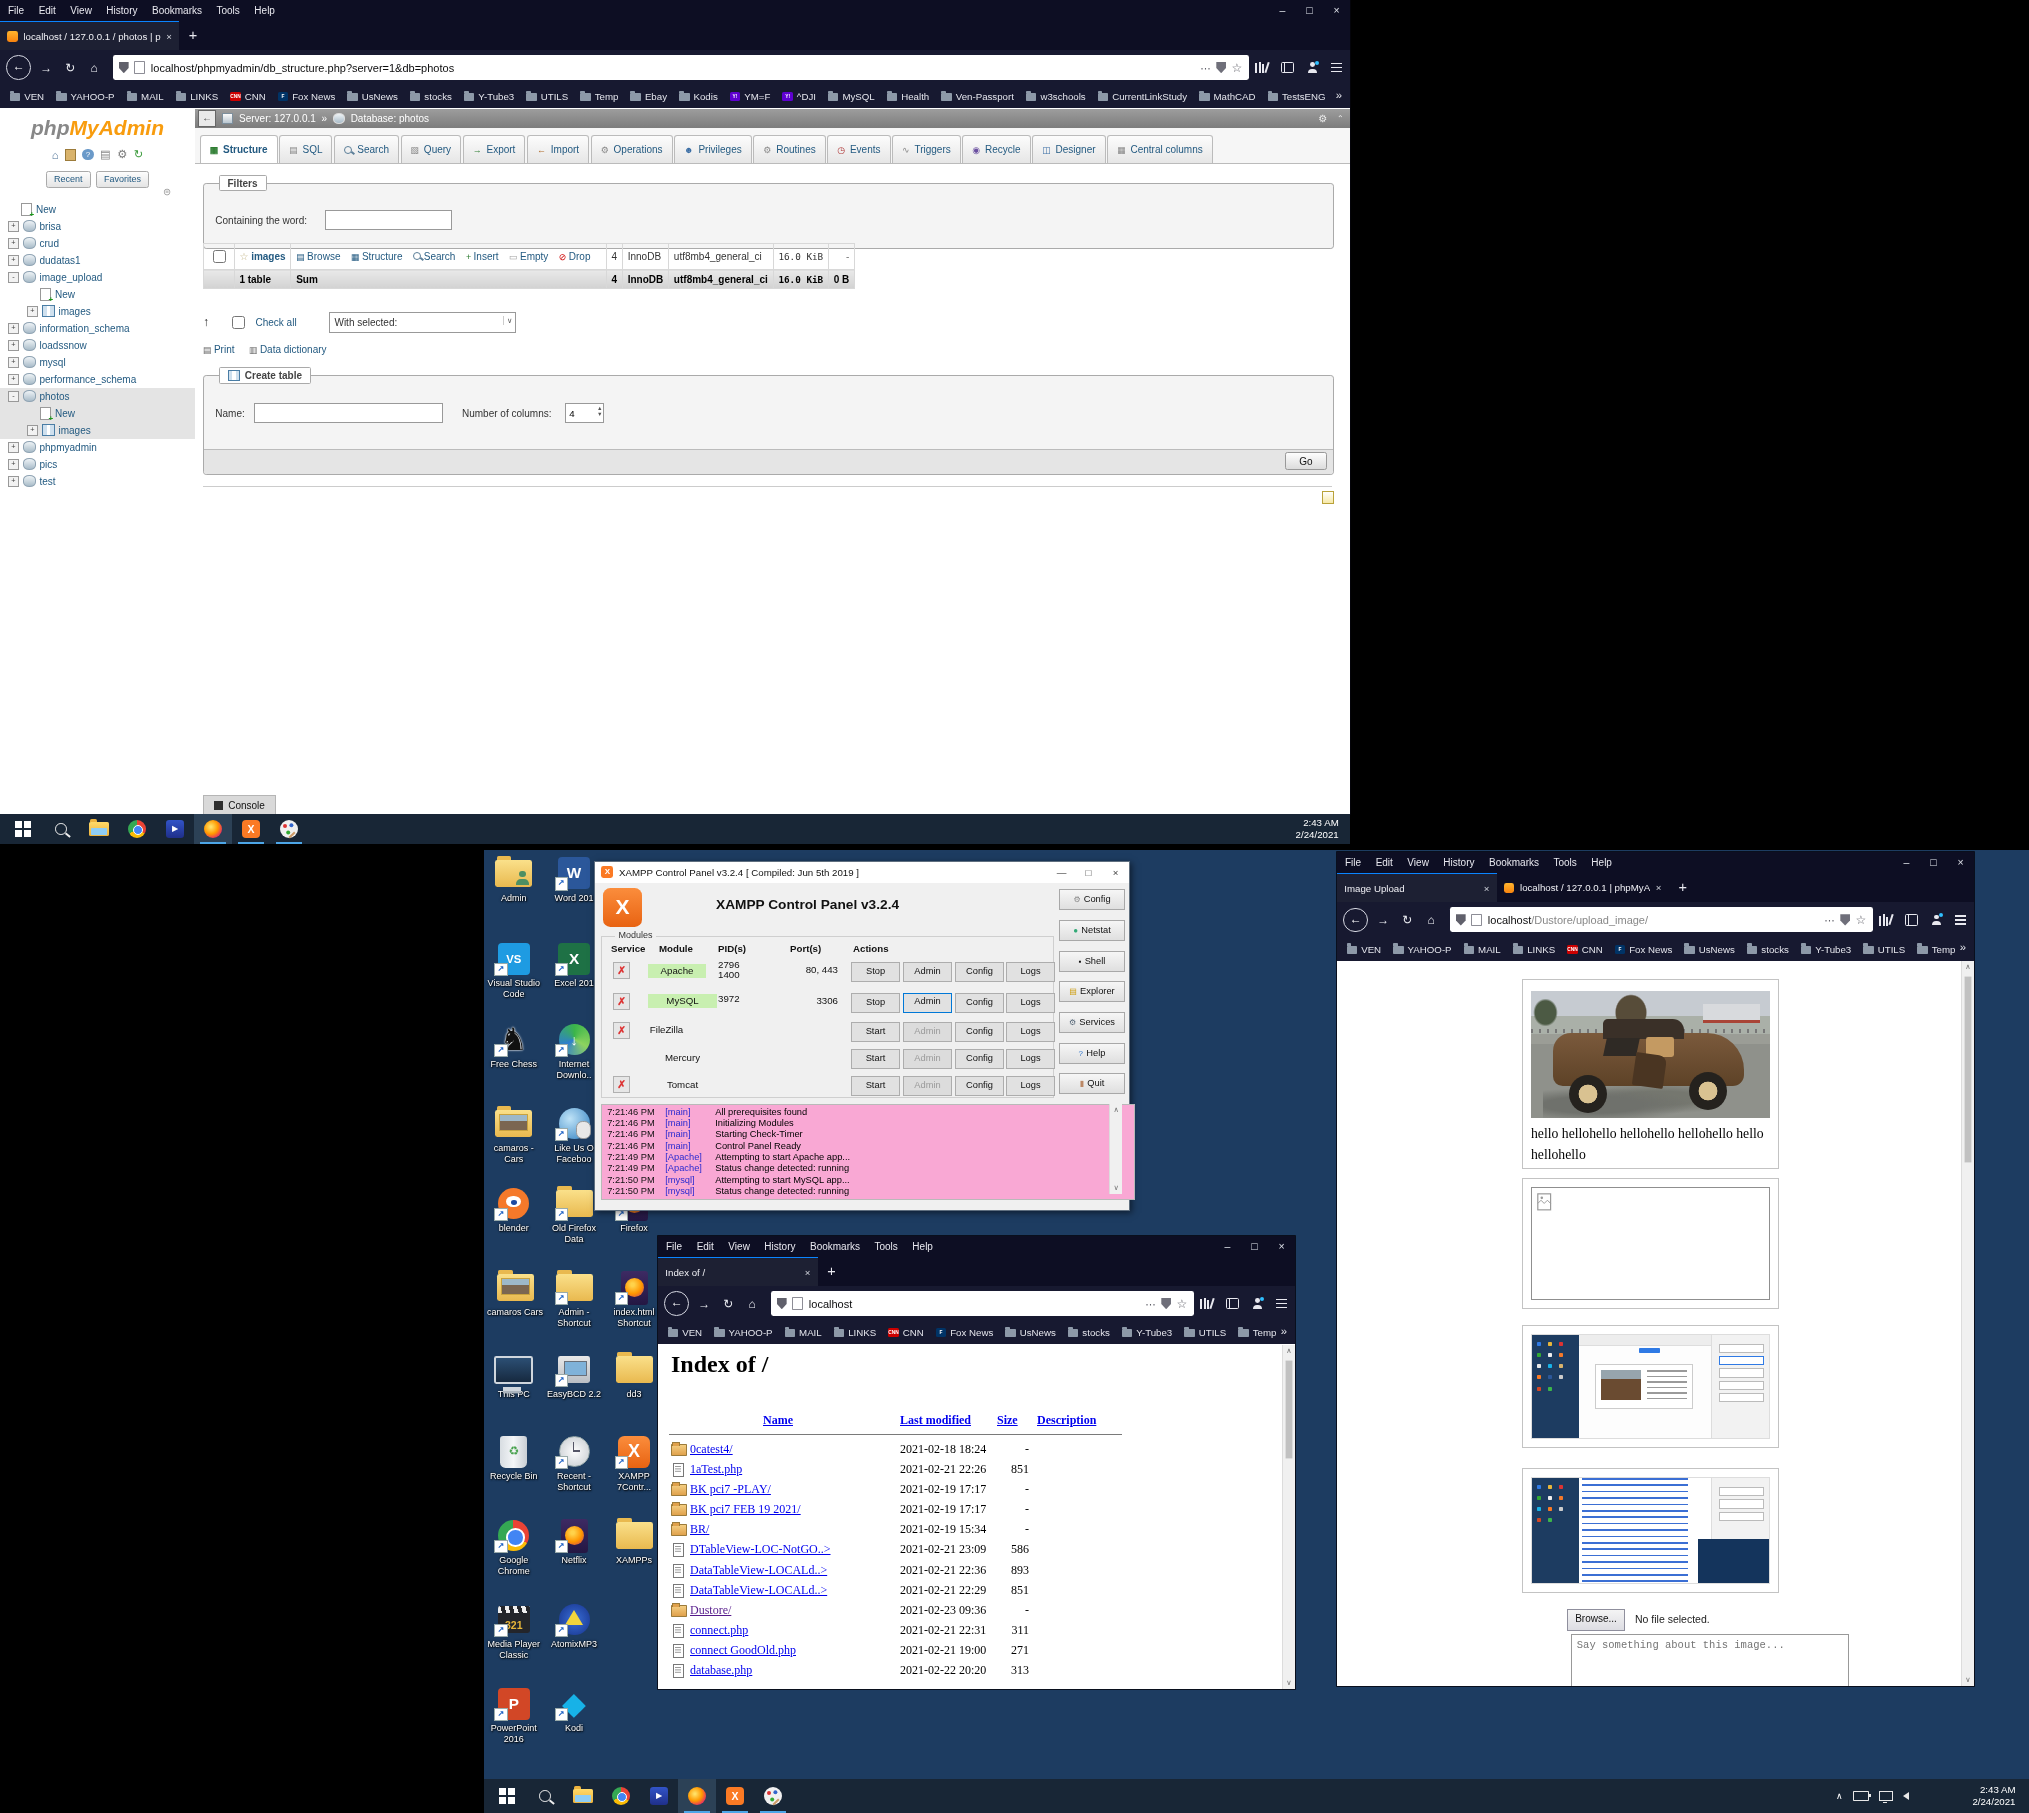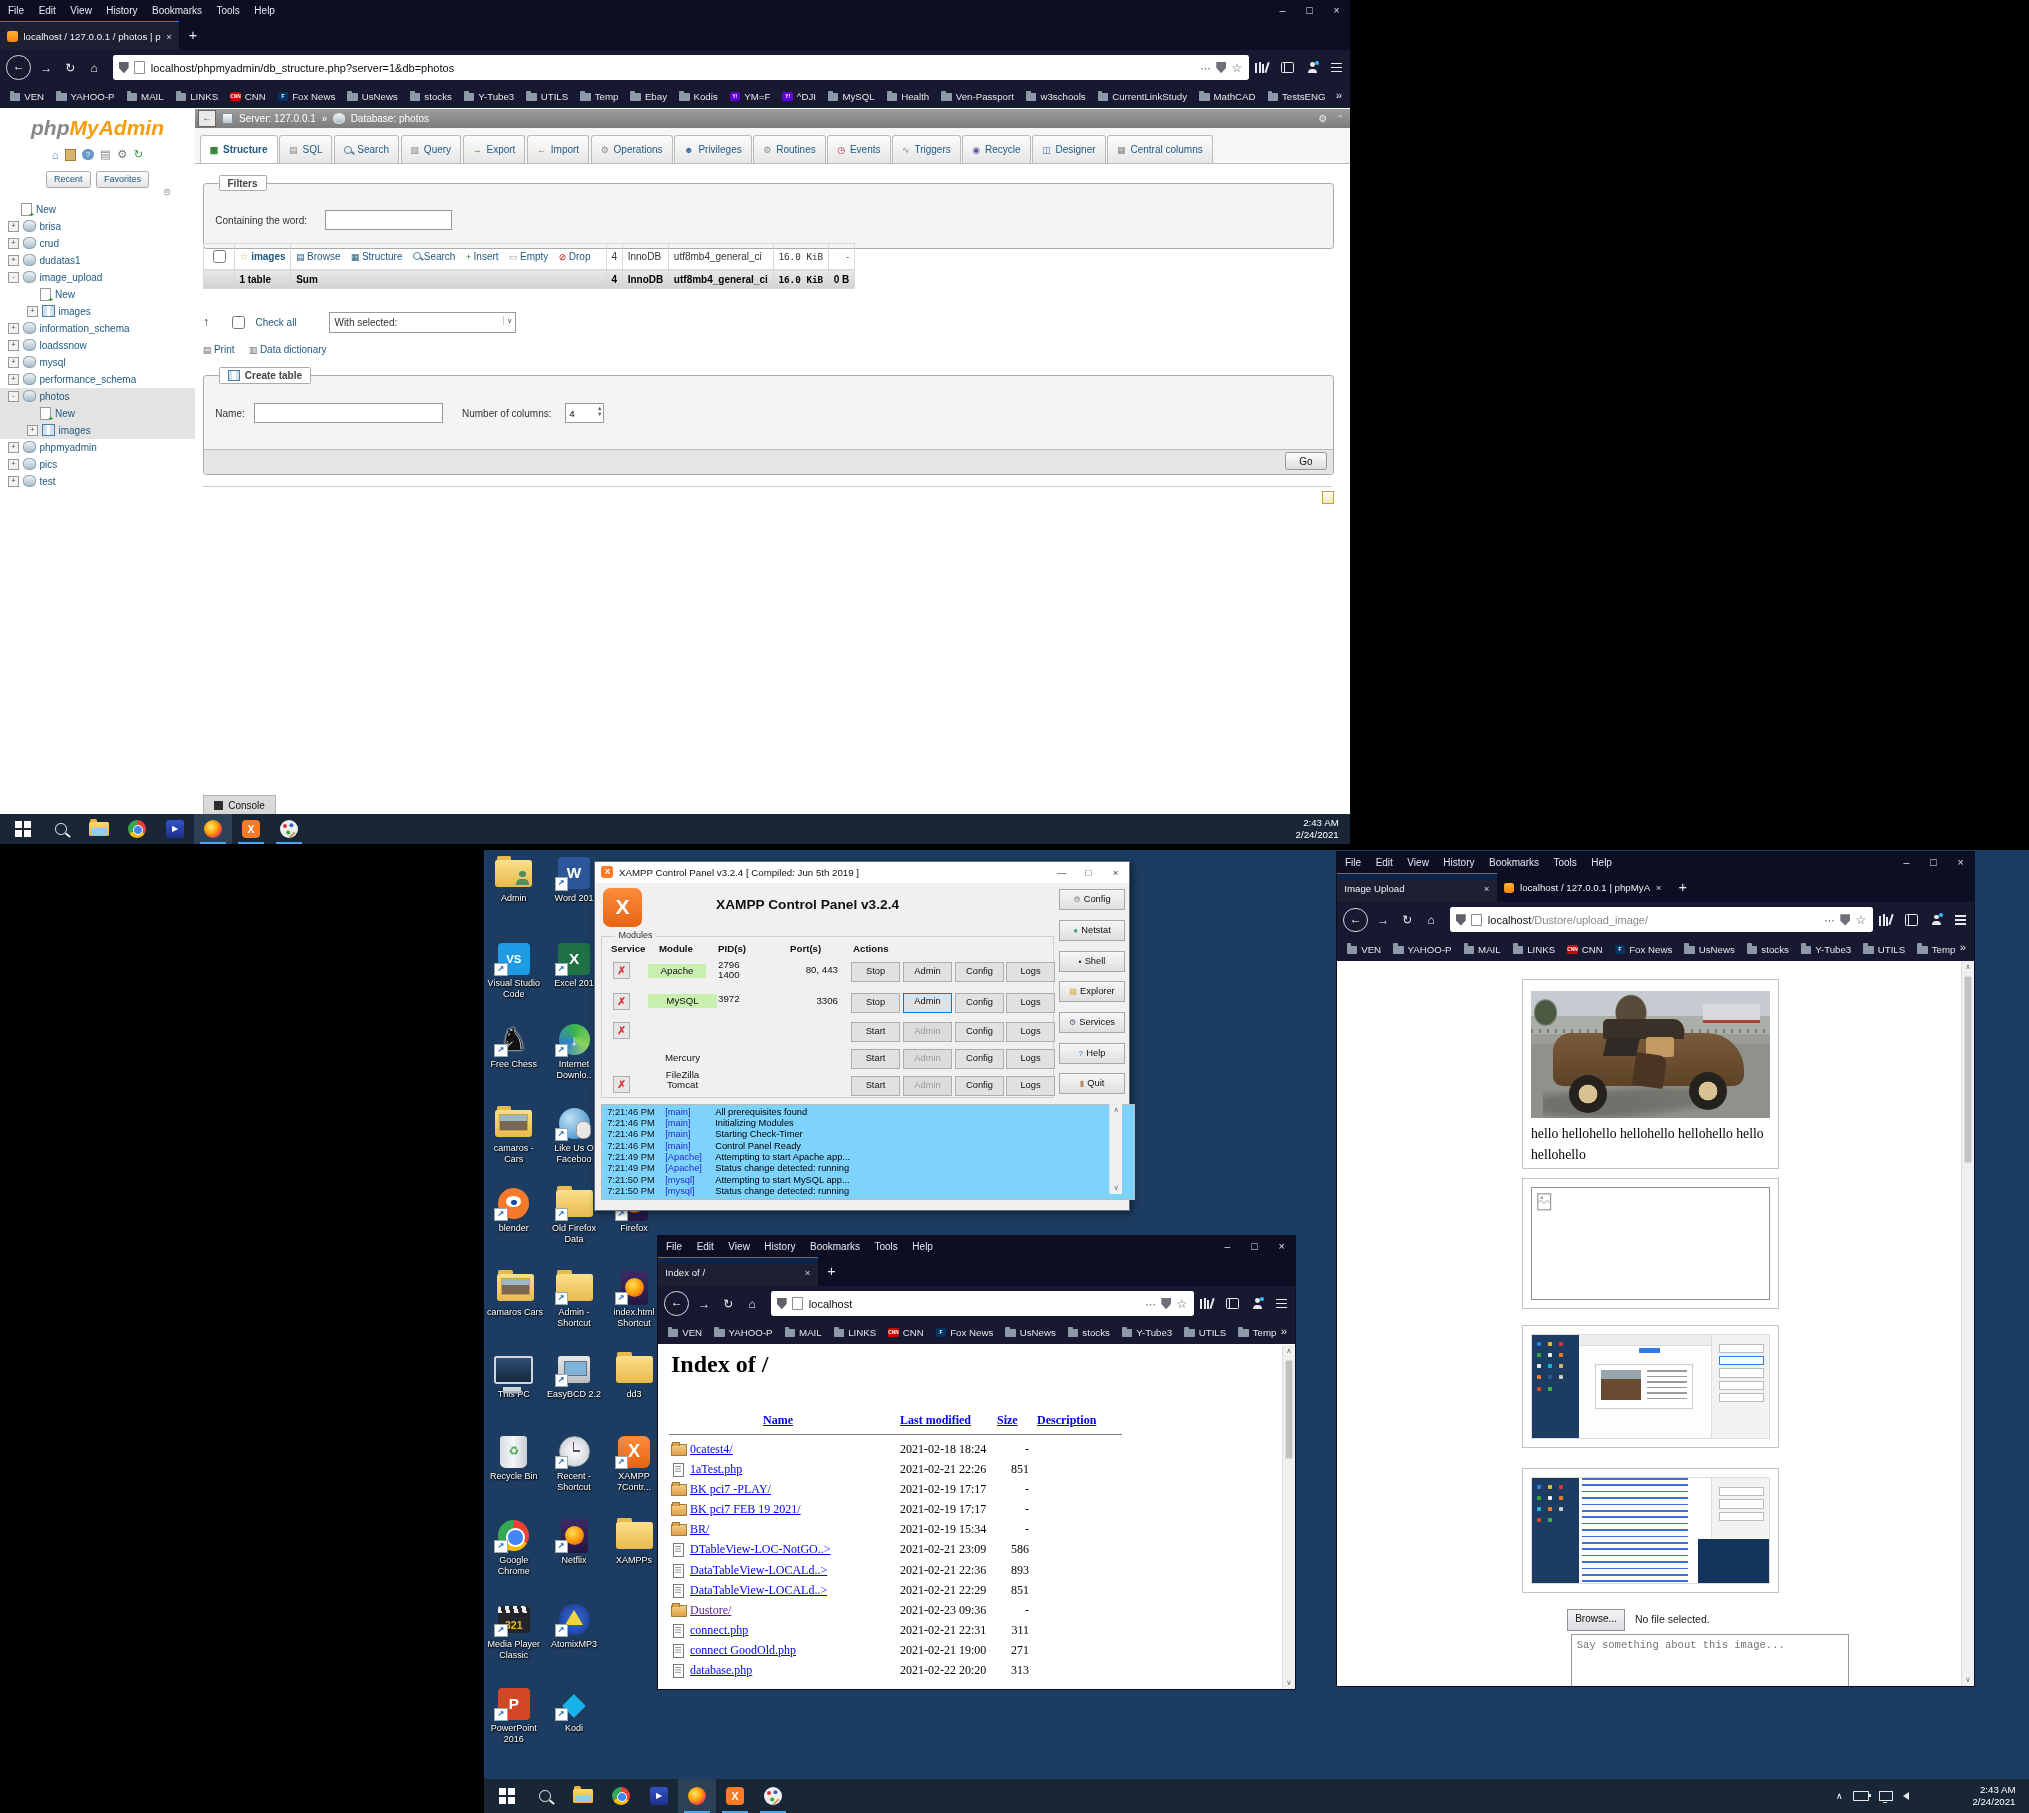--- a/index.html
+++ b/index.html
@@ -224,21 +224,21 @@
   .xcell{position:absolute;font-size:9.7px;color:#111;}
   .xsvc{position:absolute;width:15.3px;height:15.3px;background:#e6e6e6;border:0.8px solid #b0b0b0;color:#d33;
         font-weight:bold;font-size:10.5px;text-align:center;line-height:14.5px;}
   .xgreen{background:#c8efb0;}
   .xbtn{position:absolute;width:47px;height:18px;background:#e1e1e1;border:0.8px solid #adadad;font-size:9.3px;
         color:#111;text-align:center;line-height:17px;}
   .xbtn.dis{color:#9a9a9a;background:#dcdcdc;}
   .xbtn.focus{border:1.6px solid #0078d7;line-height:15.3px;}
   .xside{position:absolute;width:64px;height:19.3px;background:linear-gradient(#f6f6f6,#dfdfdf);border:0.8px solid #a8a8a8;
          font-size:9.3px;color:#111;display:flex;align-items:center;justify-content:center;gap:3.2px;}
-  .xlog{position:absolute;left:6.4px;top:242px;width:522px;height:90px;background:#7dd3fc;border:0.8px solid #b9b9b9;
+  .xlog{position:absolute;left:6.4px;top:242px;width:522px;height:90px;background:#f9a8d4;border:0.8px solid #b9b9b9;
         font-size:9.3px;line-height:11.3px;padding:2.4px 4.8px;overflow:hidden;}
   .xlog .lt{color:#111;display:inline-block;width:58px;}
   .xlog .tag{color:#2a2ad0;display:inline-block;width:50px;}
   .idx-head{position:absolute;left:13px;top:6.4px;font-size:24px;font-weight:bold;font-family:"Liberation Serif",serif;color:#000;}
   .idx-colh{position:absolute;font-family:"Liberation Serif",serif;font-weight:bold;font-size:12px;color:#0000ee;text-decoration:underline;}
   .idx-hr{position:absolute;left:11.3px;width:453px;height:0;border-top:1.6px solid #7a7a7a;}
   .idx-row{position:absolute;left:0;right:16px;height:20px;font-family:"Liberation Serif",serif;font-size:12px;}
   .idx-name{position:absolute;left:32px;color:#0000ee;text-decoration:underline;white-space:nowrap;}
   .idx-name.visited{color:#551a8b;}
   .idx-date{position:absolute;left:242px;color:#000;}
@@ -990,21 +990,21 @@
         <div class="xbtn" style="left: 411px; top: 100px;">Logs</div>
         <div class="xsvc" style="left: 18px; top: 131px;">✗</div>
         <div class="xcell xgreen" style="left: 53px; top: 132px; width: 69px; text-align: center; padding: 1.6px 0px;">MySQL</div>
         <div class="xcell" style="left: 123px; top: 132px; line-height: 10.5px;">3972</div>
         <div class="xcell" style="left: 193px; top: 133px; width: 50px; text-align: right;">3306</div>
         <div class="xbtn" style="left: 256px; top: 131px;">Stop</div>
         <div class="xbtn focus" style="left: 308px; top: 131px;">Admin</div>
         <div class="xbtn" style="left: 360px; top: 131px;">Config</div>
         <div class="xbtn" style="left: 411px; top: 131px;">Logs</div>
         <div class="xsvc" style="left: 18px; top: 160px;">✗</div>
-        <div class="xcell" style="left: 53px; top: 161px; width: 69px; text-align: center; padding: 1.6px 0px; margin-top: 45px;">FileZilla</div>
+        <div class="xcell" style="left: 37px; top: 161px; width: 69px; text-align: center; padding: 1.6px 0px;">FileZilla</div>
         <div class="xbtn" style="left: 256px; top: 160px;">Start</div>
         <div class="xbtn dis" style="left: 308px; top: 160px;">Admin</div>
         <div class="xbtn" style="left: 360px; top: 160px;">Config</div>
         <div class="xbtn" style="left: 411px; top: 160px;">Logs</div>
         <div class="xcell" style="left: 53px; top: 189px; width: 69px; text-align: center; padding: 1.6px 0px;">Mercury</div>
         <div class="xbtn" style="left: 256px; top: 187px;">Start</div>
         <div class="xbtn dis" style="left: 308px; top: 187px;">Admin</div>
         <div class="xbtn" style="left: 360px; top: 187px;">Config</div>
         <div class="xbtn" style="left: 411px; top: 187px;">Logs</div>
         <div class="xsvc" style="left: 18px; top: 214px;">✗</div>

